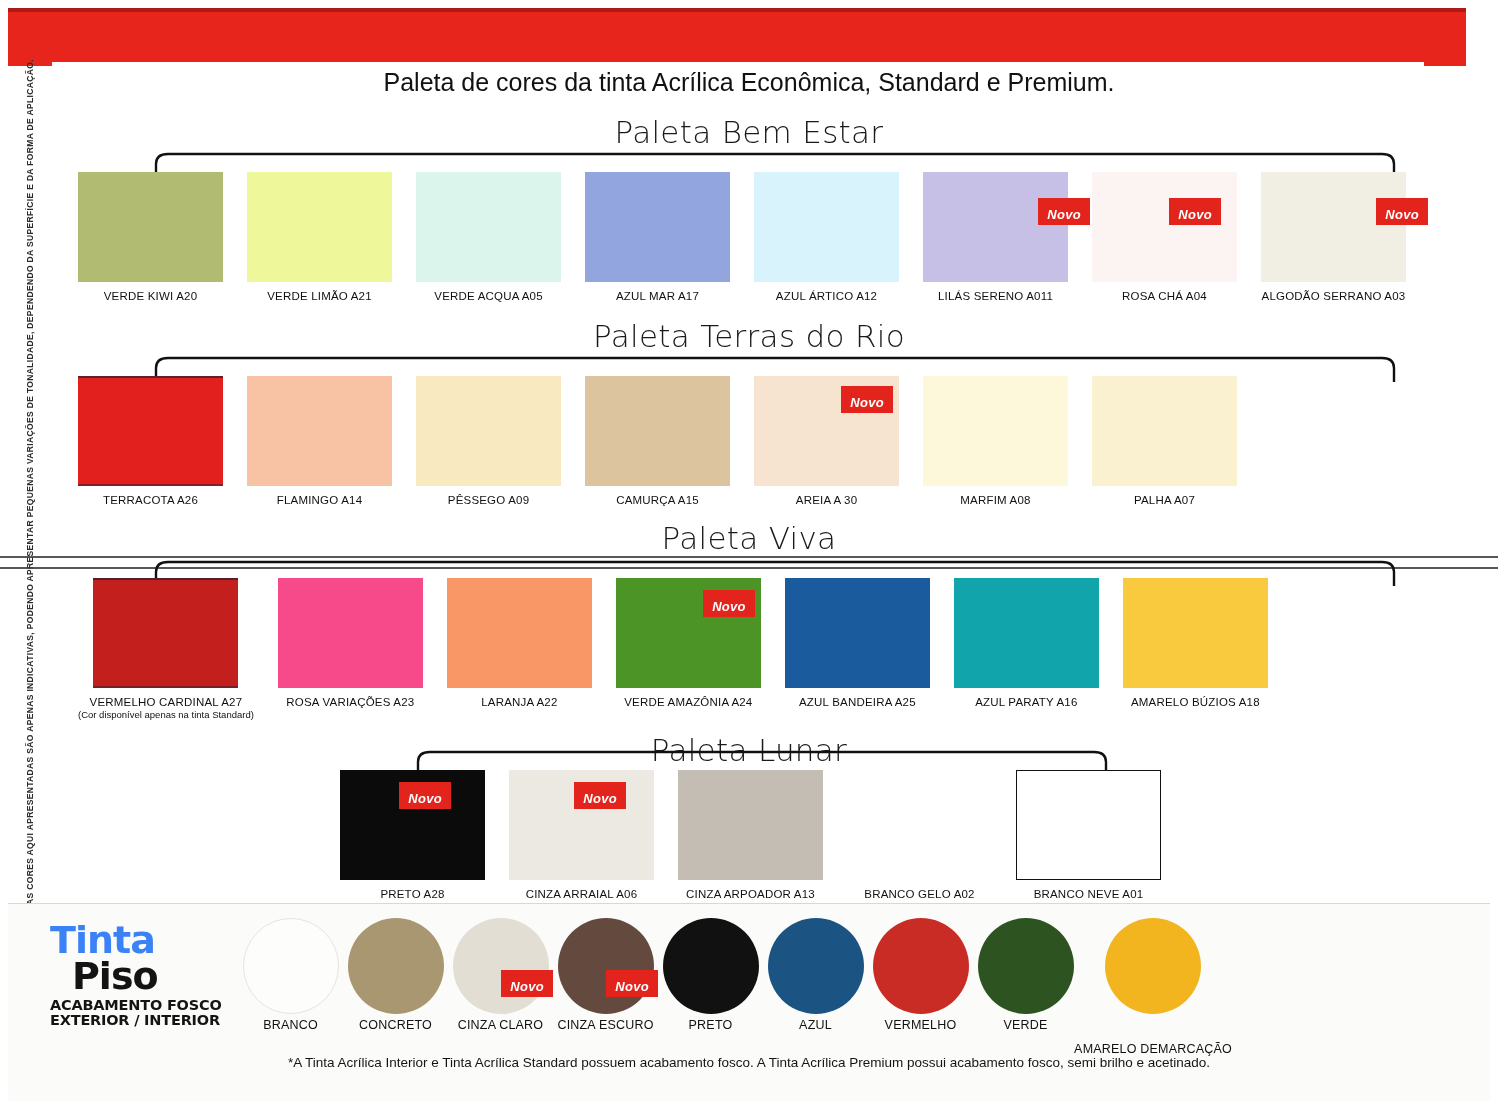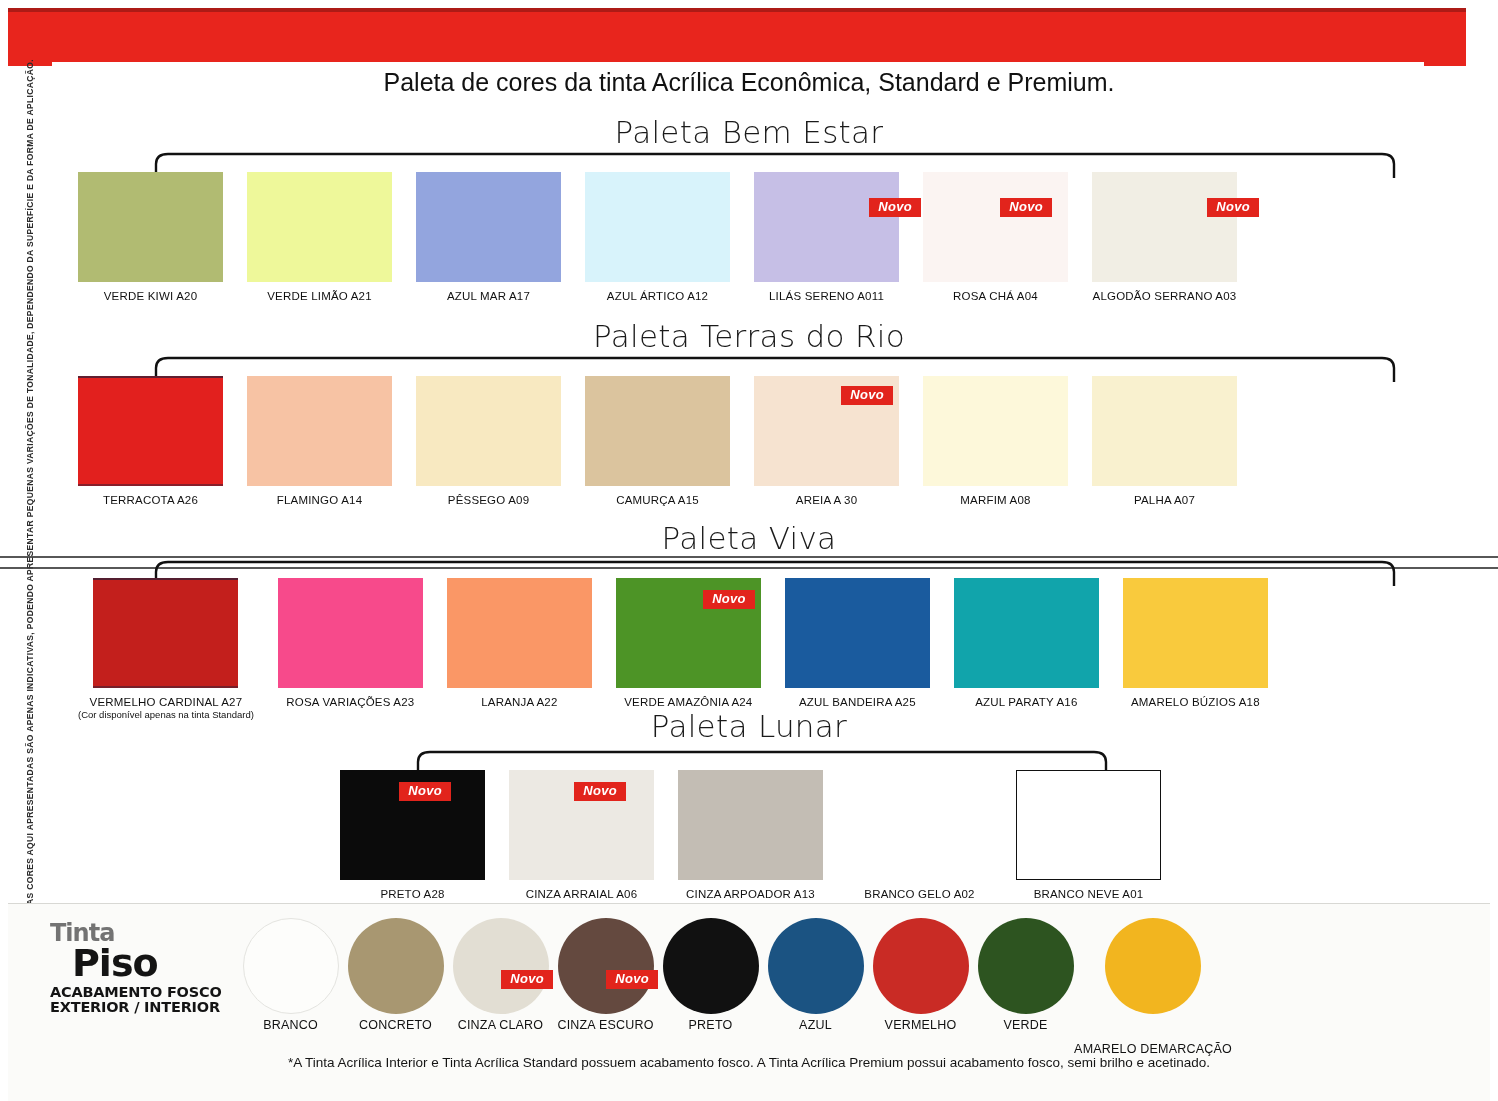--- a/index.html
+++ b/index.html
@@ -143,21 +143,21 @@
   }
   .novo {
     position: absolute;
     right: -22px;
     top: 26px;
     background: #e2241c;
     color: #fff;
     font-size: 13px;
     font-weight: bold;
     font-style: italic;
-    padding: 2px 9px 3px 9px;
+    padding: 10px 9px 3px 9px;
     letter-spacing: .3px;
     font-family: "Liberation Sans", sans-serif;
     line-height: 1.1;
   }
 
   
   .piso-strip {
     position: absolute;
     left: 8px;
     top: 903px;
@@ -168,23 +168,23 @@
   }
   .piso-logo {
     position: absolute;
     left: 42px;
     top: 18px;
     width: 250px;
   }
   .piso-tinta {
     font-family: "DejaVu Sans", sans-serif;
     font-weight: bold;
-    font-size: 24px;
+    font-size: 38px;
     line-height: .95;
-    color: #737373;
+    color: #3b82f6;
     letter-spacing: -1px;
   }
   .piso-piso {
     font-family: "DejaVu Sans", sans-serif;
     font-weight: bold;
     font-size: 38px;
     line-height: .95;
     color: #141414;
     padding-left: 22px;
     letter-spacing: -1px;
@@ -269,20 +269,24 @@
     <div class="cell">
       <div class="swatch" style="background:#b1bb72;">
       </div>
       <div class="sw-label">VERDE KIWI A20</div>
     </div>
     <div class="cell">
       <div class="swatch" style="background:#eef89a;"></div>
       <div class="sw-label">VERDE LIMÃO A21</div>
     </div>
     <div class="cell">
+      <div class="swatch" style="background:#dbf5ec;"></div>
+      <div class="sw-label">VERDE ACQUA A05</div>
+    </div>
+    <div class="cell">
       <div class="swatch" style="background:#93a5de;"></div>
       <div class="sw-label">AZUL MAR A17</div>
     </div>
     <div class="cell">
       <div class="swatch" style="background:#d8f3fb;"></div>
       <div class="sw-label">AZUL ÁRTICO A12</div>
     </div>
     <div class="cell">
       <div class="swatch" style="background:#c6bfe6;">
         <span class="novo">Novo</span>
@@ -375,21 +379,21 @@
     <div class="cell">
       <div class="swatch" style="background:#11a4ab;"></div>
       <div class="sw-label">AZUL PARATY A16</div>
     </div>
     <div class="cell">
       <div class="swatch" style="background:#f9ca3d;"></div>
       <div class="sw-label">AMARELO BÚZIOS A18</div>
     </div>
   </div>
 
-  <div class="palette-title" style="top:708px;">Paleta Lunar</div>
+  <div class="palette-title" style="top:732px;">Paleta Lunar</div>
   <div class="bracket" style="left:412px; top:748px;">
     <svg width="700" height="28" viewBox="0 0 700 28">
       <path d="M6,28 L6,14 Q6,4 18,4 L682,4 Q694,4 694,14 L694,28" fill="none" stroke="#111" stroke-width="2.4"></path>
     </svg>
   </div>
   <div class="row" style="left:340px; top:770px; gap:24px;">
     <div class="cell">
       <div class="swatch" style="background:#0b0b0b;">
         <span class="novo" style="right:34px; top:12px;">Novo</span>
       </div>

